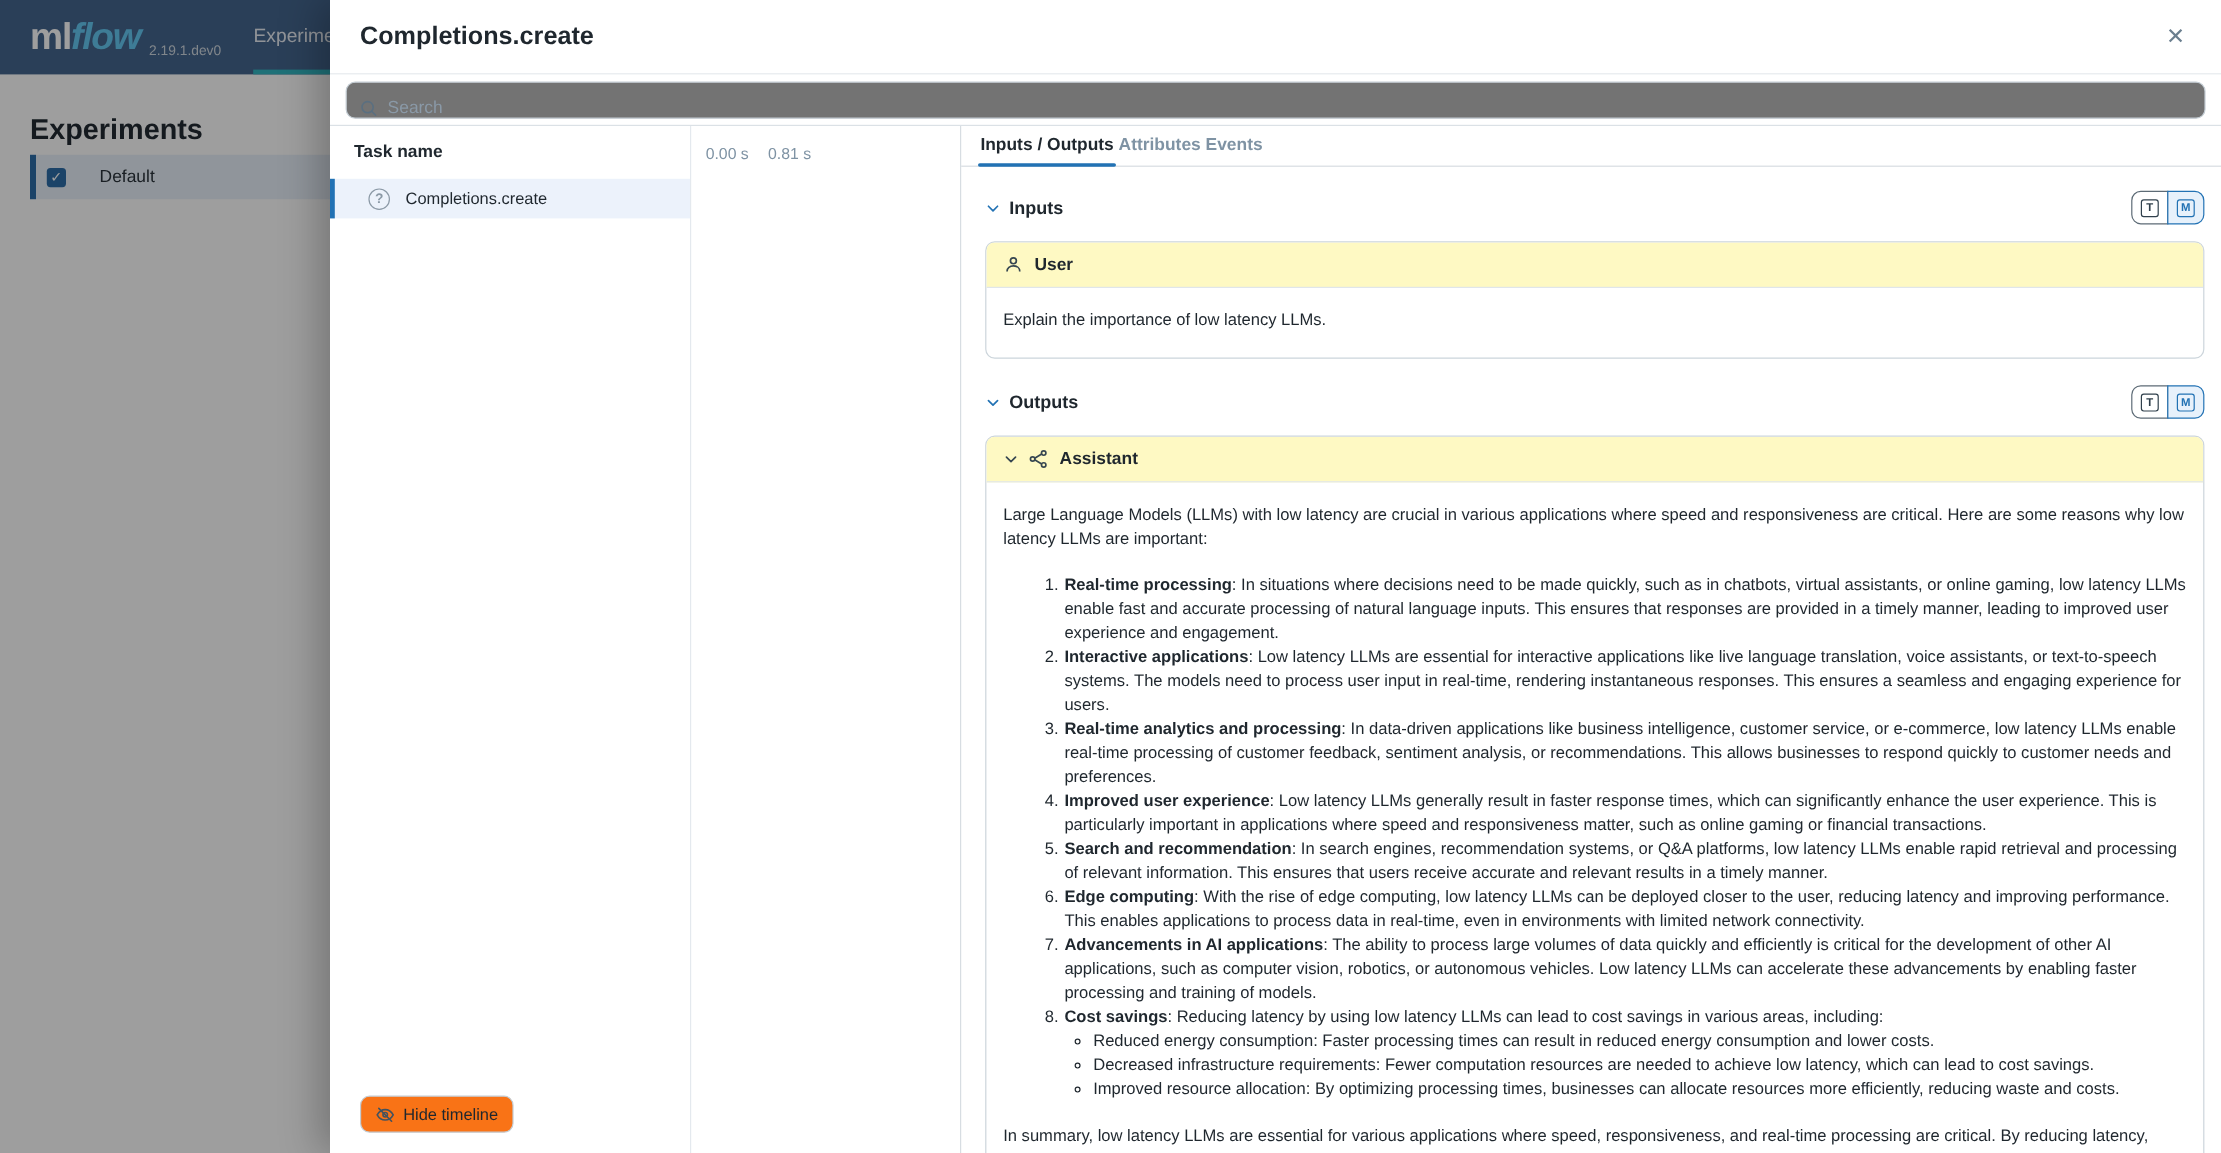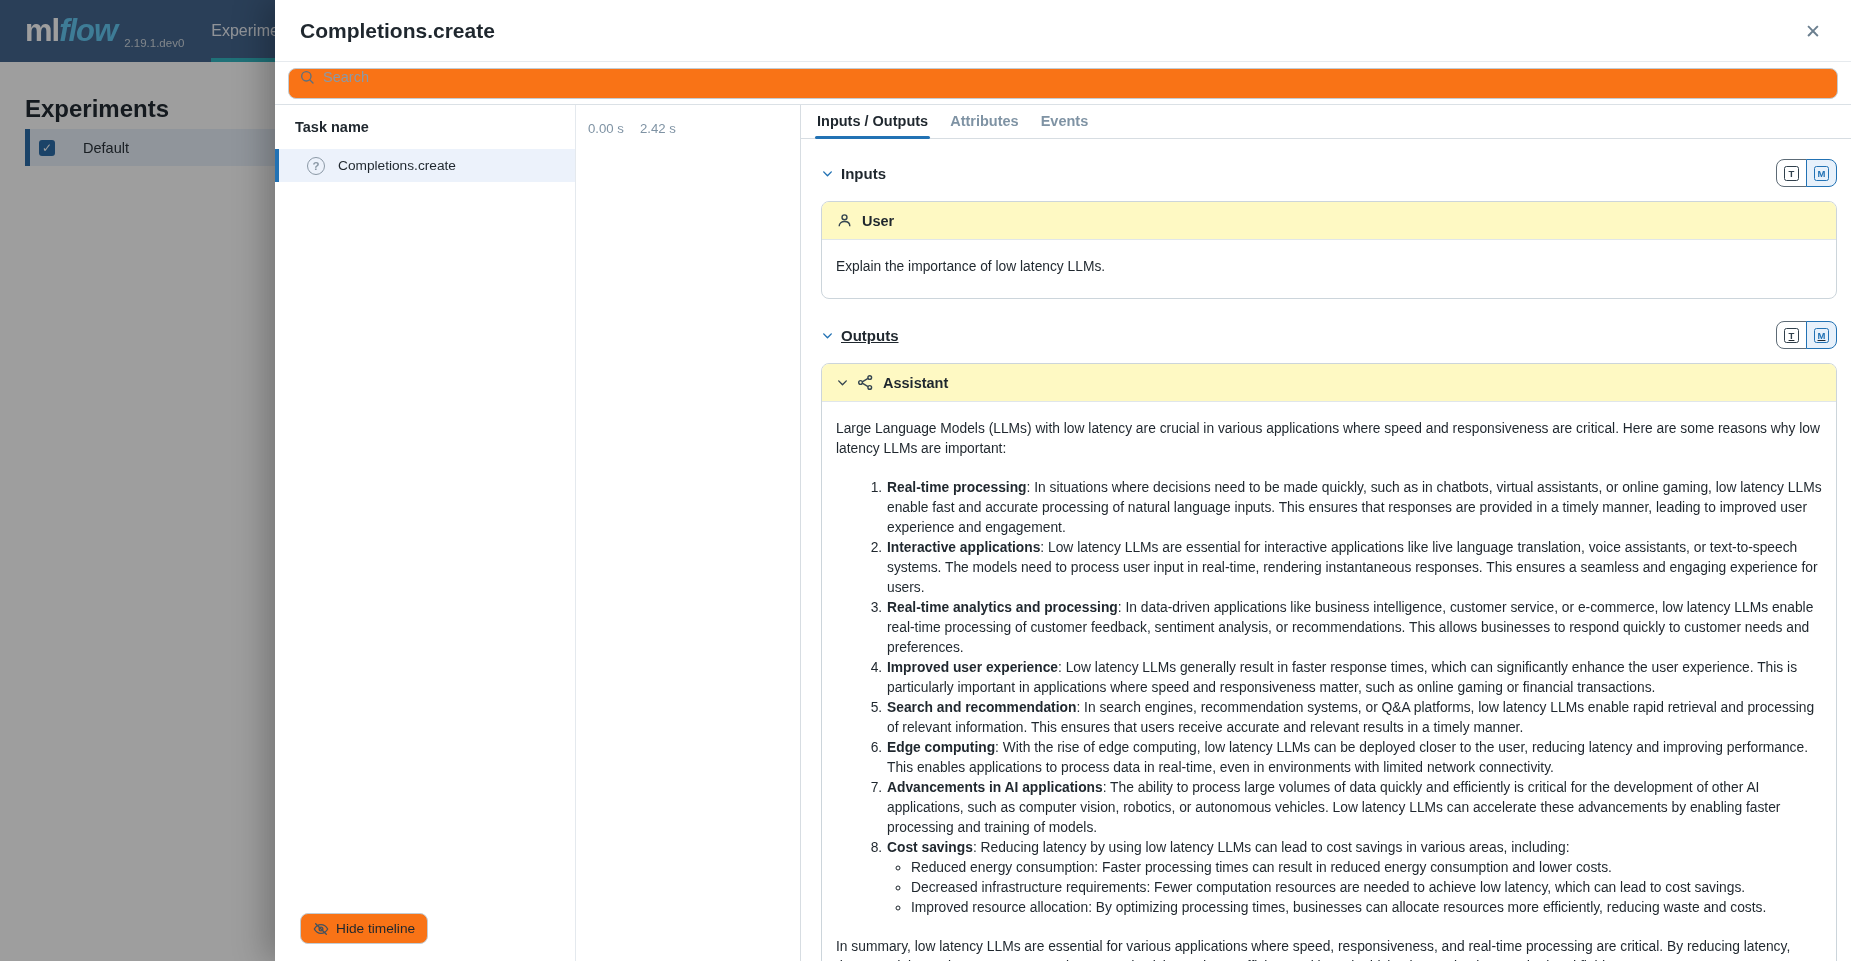--- a/index.html
+++ b/index.html
@@ -35,21 +35,21 @@
   .modal { position:absolute; top:0; right:0; width:1576px; height:961px; z-index:2; background:#fff;
     box-shadow:-10px 0 30px rgba(0,0,0,0.25); display:flex; flex-direction:column; }
   .modal-header { flex:0 0 62px; display:flex; align-items:center; padding:0 36px 0 25px;
     border-bottom:1px solid #e6eaee; position:relative; }
   .modal-title { font-size:21px; font-weight:700; color:#1f272e; }
   .close-btn { position:absolute; right:30px; top:50%; transform:translateY(-50%);
     background:none; border:none; font-size:19px; color:#6b7f8f; cursor:pointer; line-height:1; }
 
   .search-row { flex:0 0 auto; padding:6px 13px 5px; border-bottom:1px solid #dbe1e6; }
   .modal-search { height:31px; border:1px solid #c3ccd3; border-radius:8px; display:flex;
-    align-items:flex-start; padding:0 10px; gap:8px; background:#f97316; }
+    align-items:flex-end; padding:0 10px; gap:8px; background:#737373; }
   .modal-search input { border:none; outline:none; flex:1; font-size:14.5px; color:#1f272e;
     font-family:inherit; background:transparent; }
   .modal-search input::placeholder { color:#8a99a7; }
 
   .modal-body { flex:1; display:flex; min-height:0;justify-content:center; }
 
   
   .left-pane { flex:0 0 525px; display:flex; flex-direction:column; position:relative; }
   .left-pane::after { content:""; position:absolute; left:300px; top:0; bottom:0;
     border-left:1px solid #e4e9ee; pointer-events:none; }
@@ -69,30 +69,30 @@
   .gl-0 { left:28px; } .gl-1 { left:83px; }
   .time-bar { position:absolute; left:29px; top:6px; width:107px; height:21px; background:#8794a8; }
   .duration { position:absolute; left:143px; top:50%; transform:translateY(-50%); font-size:13.7px; color:#1f272e; }
   .lp-footer { flex:0 0 auto; padding:0 0 17px 25px; }
   .hide-btn { height:31px; display:inline-flex; align-items:center; gap:7px; padding:0 12px;
     border:1px solid #c3ccd3; border-radius:8px; background:#f97316; font-size:13.7px; color:#1f272e;
     font-family:inherit; cursor:pointer; }
 
   
   .right-pane { flex:1; border-left:1px solid #d7dde2; display:flex; flex-direction:column; min-width:0; }
-  .tabs { flex:0 0 34px; display:flex; gap:18px; padding-left:14px; border-bottom:1px solid #d7dde2; }
+  .tabs { flex:0 0 34px; display:flex; padding-left:14px; border-bottom:1px solid #d7dde2; }
   .tab { font-size:14.5px; font-weight:700; color:#7f93a4; display:flex; align-items:flex-end;
     padding:0 2px 9px; position:relative; cursor:pointer; }
   .tab.active { color:#1f272e; }
   .tab.active::after { content:""; position:absolute; left:0; right:0; bottom:-1px; height:3px;
     background:#2272b4; border-radius:2px; }
   .rp-content { flex:1; overflow:hidden; padding:8px 14px 0 20px; }
 
   .section-head { display:flex; align-items:center; margin:12px 0 14px; }
-  .section-head.outputs { margin-top:22px;text-decoration:underline; }
+  .section-head.outputs { margin-top:22px; }
   .sec-chevron { display:flex; align-items:center; }
   .sec-title { font-size:15px; font-weight:700; margin-left:7px; color:#1f272e; }
   .toggle-group { margin-left:auto; display:flex; }
   .tg-btn { width:31px; height:28px; display:flex; align-items:center; justify-content:center;
     background:#fff; border:1px solid #5d6b76; cursor:pointer; }
   .tg-btn.t { border-radius:8px 0 0 8px; color:#30404c; }
   .tg-btn.m { border-radius:0 8px 8px 0; border:1px solid #2272b4; background:#e7f1fb;
     margin-left:-1px; color:#2272b4; }
   .tg-glyph { width:15px; height:15px; border:1.8px solid currentColor; border-radius:2.5px;
     font-size:9.5px; font-weight:700; display:flex; align-items:center; justify-content:center; }
@@ -147,21 +147,21 @@
       <input placeholder="Search" style="">
     </div>
   </div>
 
   <div class="modal-body">
 
     <div class="left-pane">
       <div class="lp-header">
         <span class="task-name-h">Task name</span>
         <span class="tick tick-0">0.00 s</span>
-        <span class="tick tick-1">2.42 s</span>
+        <span class="tick tick-1">0.81 s</span>
       </div>
       <div class="lp-rows">
         <div class="trace-row">
           <div class="row-name">
             <span class="q-icon">?</span>
             <span class="row-label">Completions.create</span>
           </div>
         </div>
       </div>
       <div class="lp-footer">

